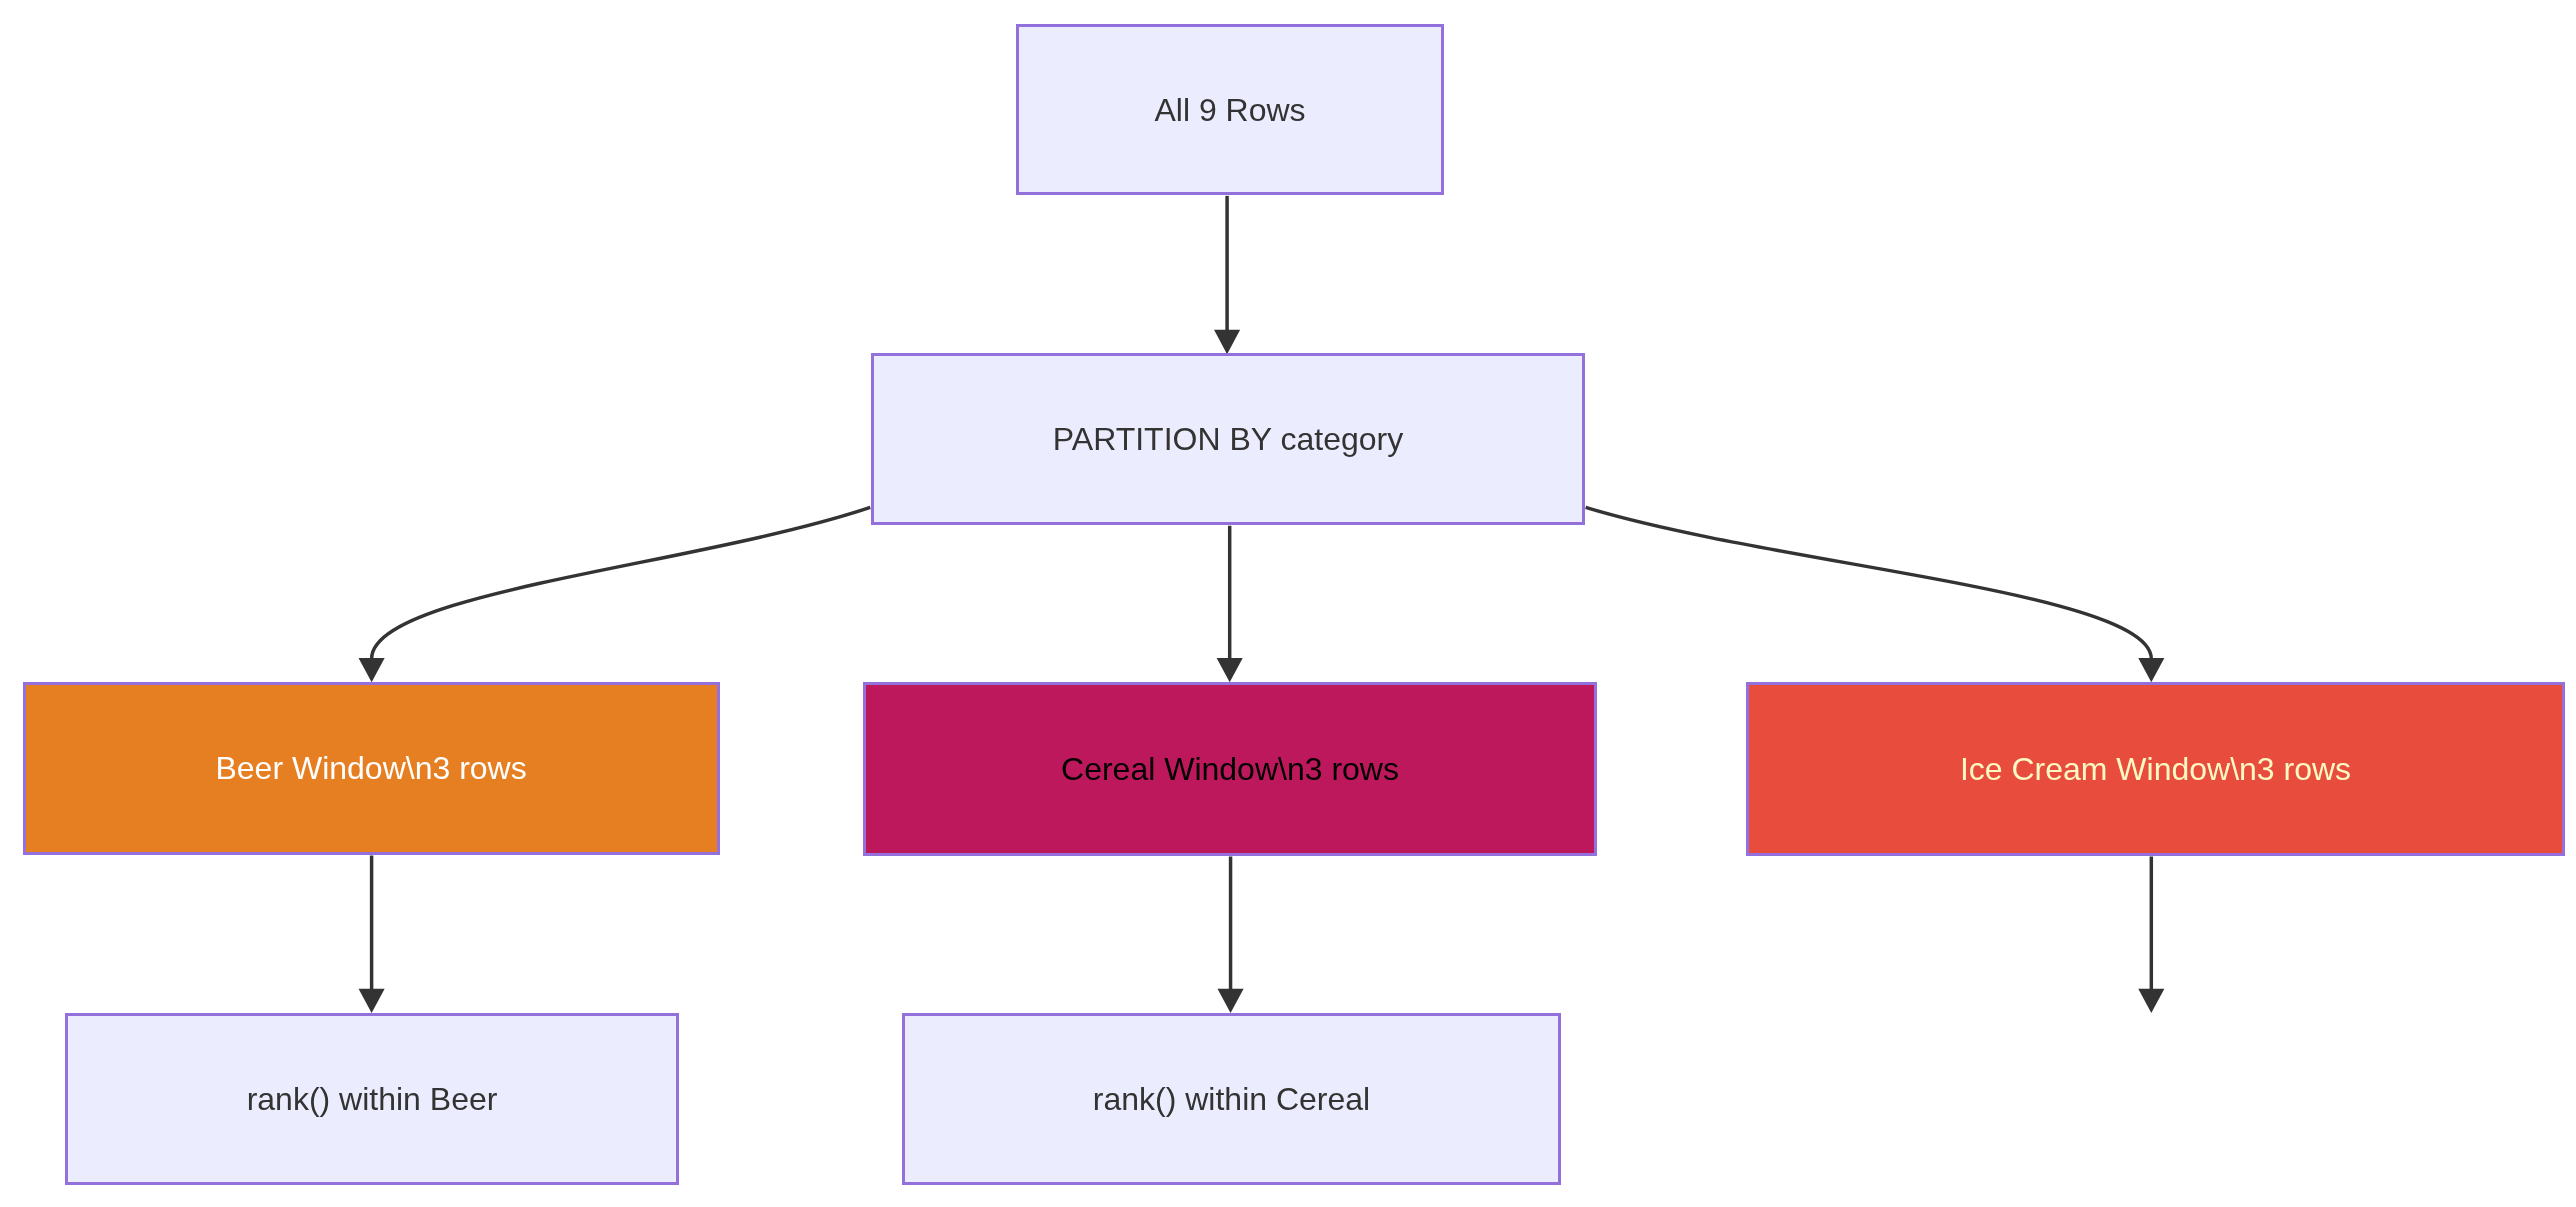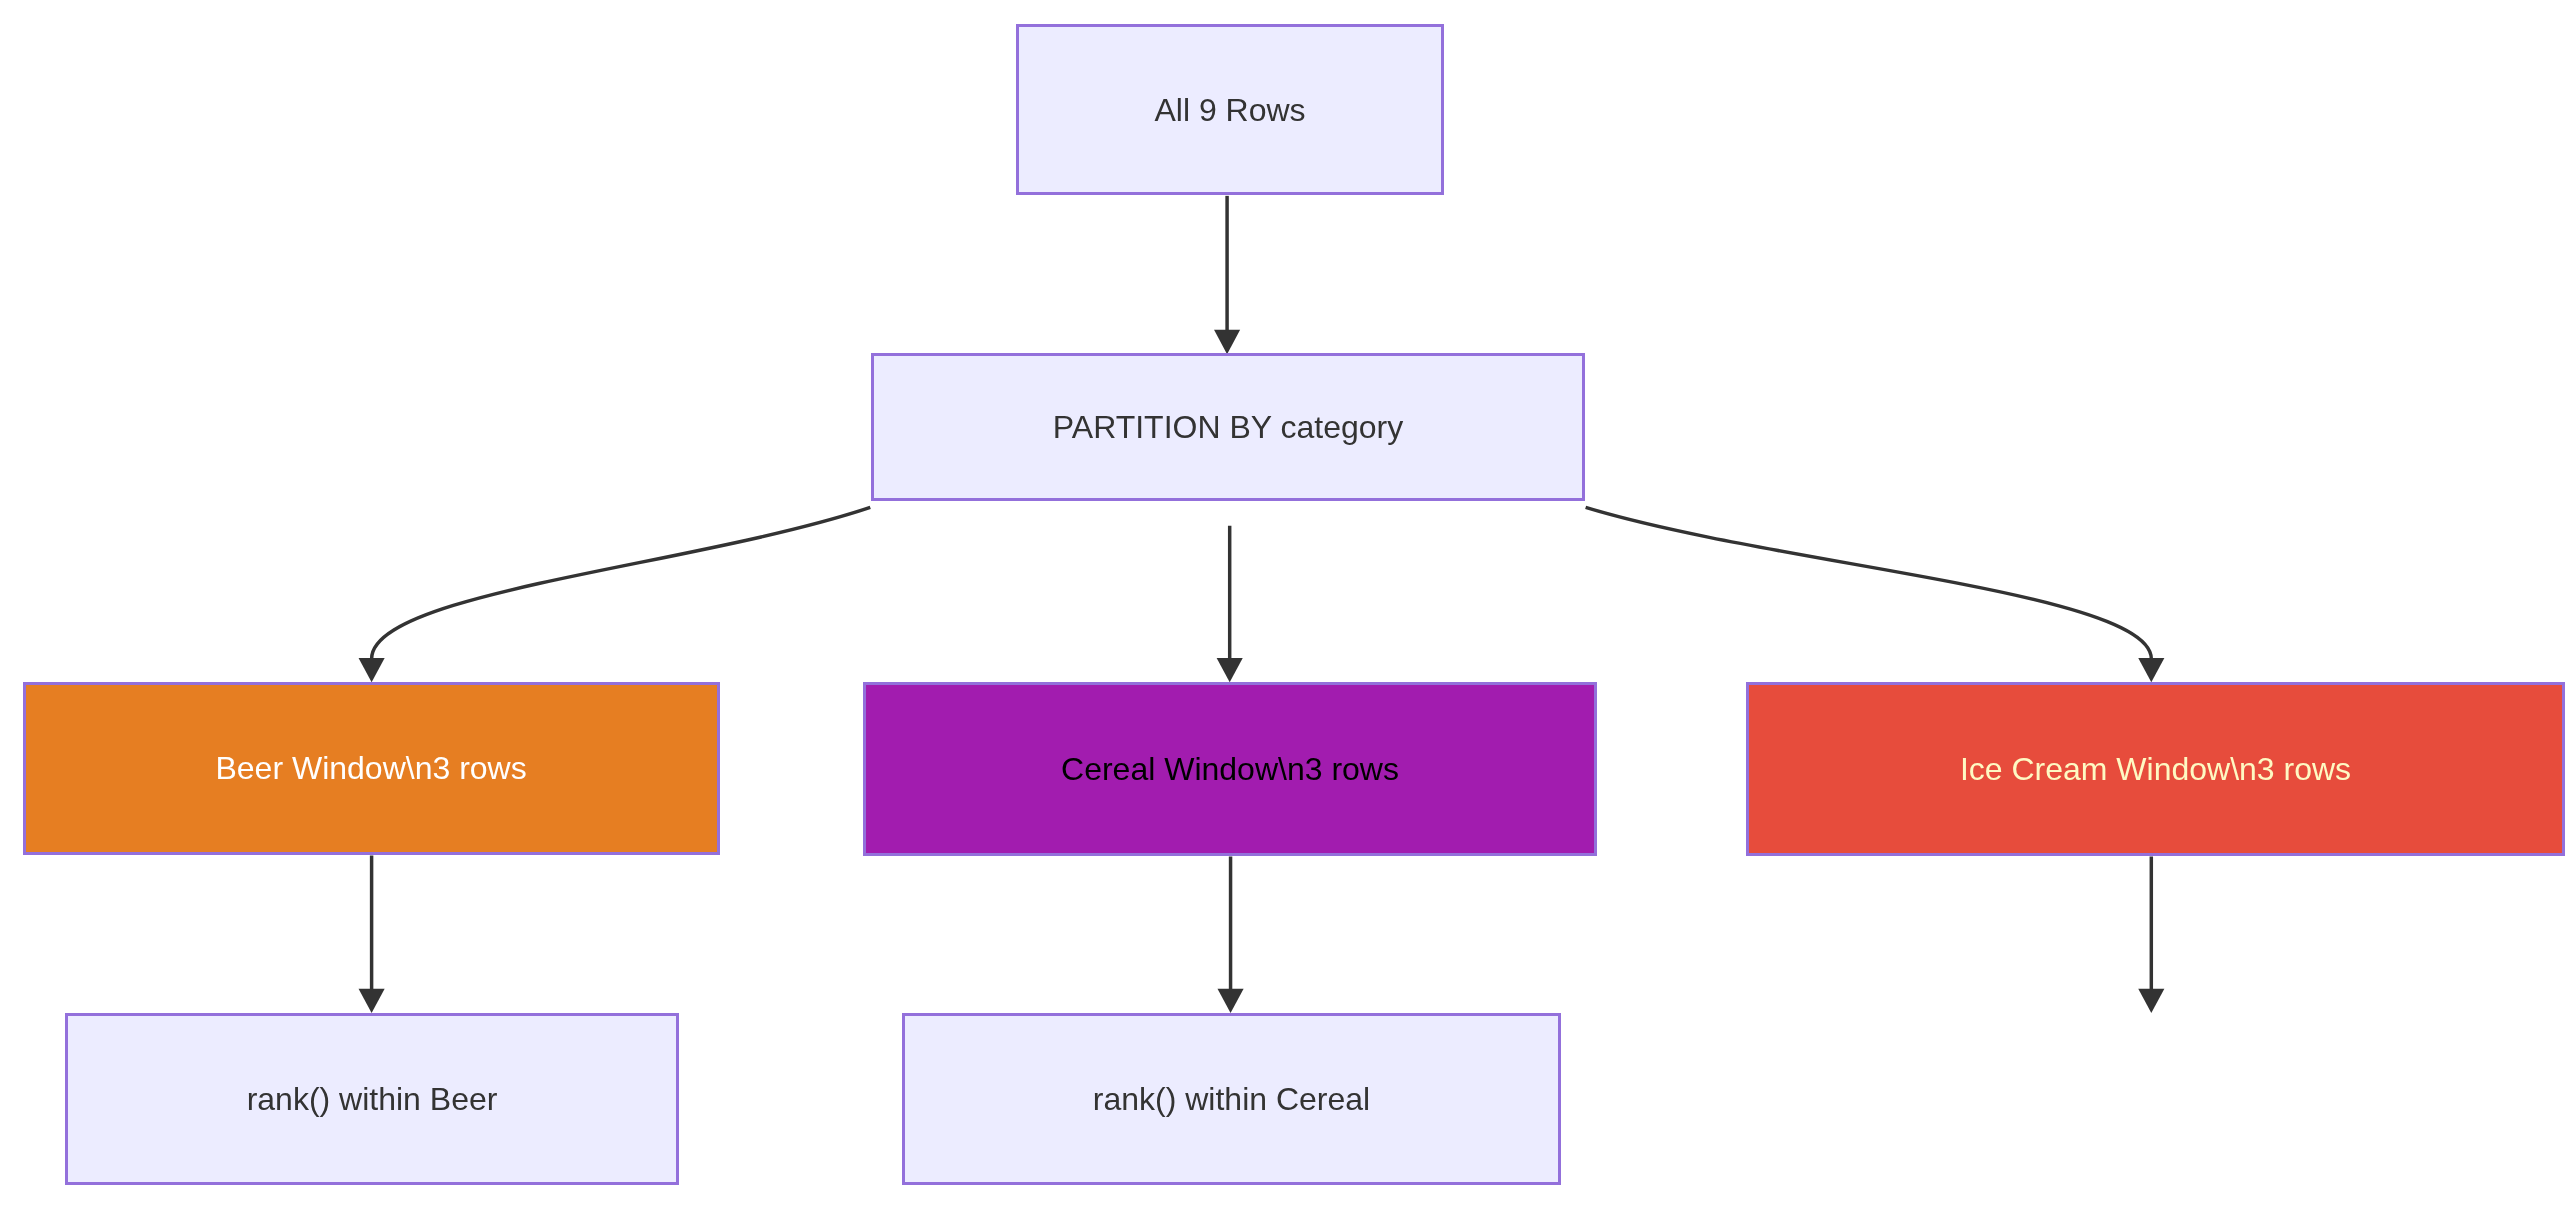--- a/index.html
+++ b/index.html
@@ -40,21 +40,21 @@
     color: #333333;
     display: flex;
     align-items: center;
     justify-content: center;
     text-align: center;
     font-size: 32px;
     line-height: 1.2;
     white-space: nowrap;
   }
   .node--orange { background: #E67E22; color: #ffffff; }
-  .node--gold   { background: #a21caf; color: #000000; }
+  .node--gold   { background: #be185d; color: #000000; }
   .node--red    { background: #E74C3C; color: #fef9c3; }
 </style>
 </head>
 <body>
 
 <div class="canvas">
 
   <svg class="edge-layer" viewBox="0 0 2960 1388" aria-hidden="true">
 
     <path class="edge-path" d="M1410,225 L1410,381"></path>
@@ -76,21 +76,21 @@
     <polygon class="arrowhead" points="1399,1136 1429,1136 1414,1164"></polygon>
 
     <path class="edge-path" d="M2472,984 L2472,1137"></path>
     <polygon class="arrowhead" points="2457,1136 2487,1136 2472,1164"></polygon>
   </svg>
 
   <div class="node" style="left:1016px; top:24.4px; width:428px; height:171px;">
     <span>All 9 Rows</span>
   </div>
 
-  <div class="node" style="left:871px; top:353px; width:714px; height:148px;">
+  <div class="node" style="left:871px; top:353px; width:714px; height:172px;">
     <span>PARTITION BY category</span>
   </div>
 
   <div class="node node--orange" style="left:22.6px; top:682px; width:697px; height:173px;justify-content:center;">
     <span>Beer Window\n3 rows</span>
   </div>
 
   <div class="node node--gold" style="left:863px; top:682px; width:734px; height:174px;">
     <span>Cereal Window\n3 rows</span>
   </div>

